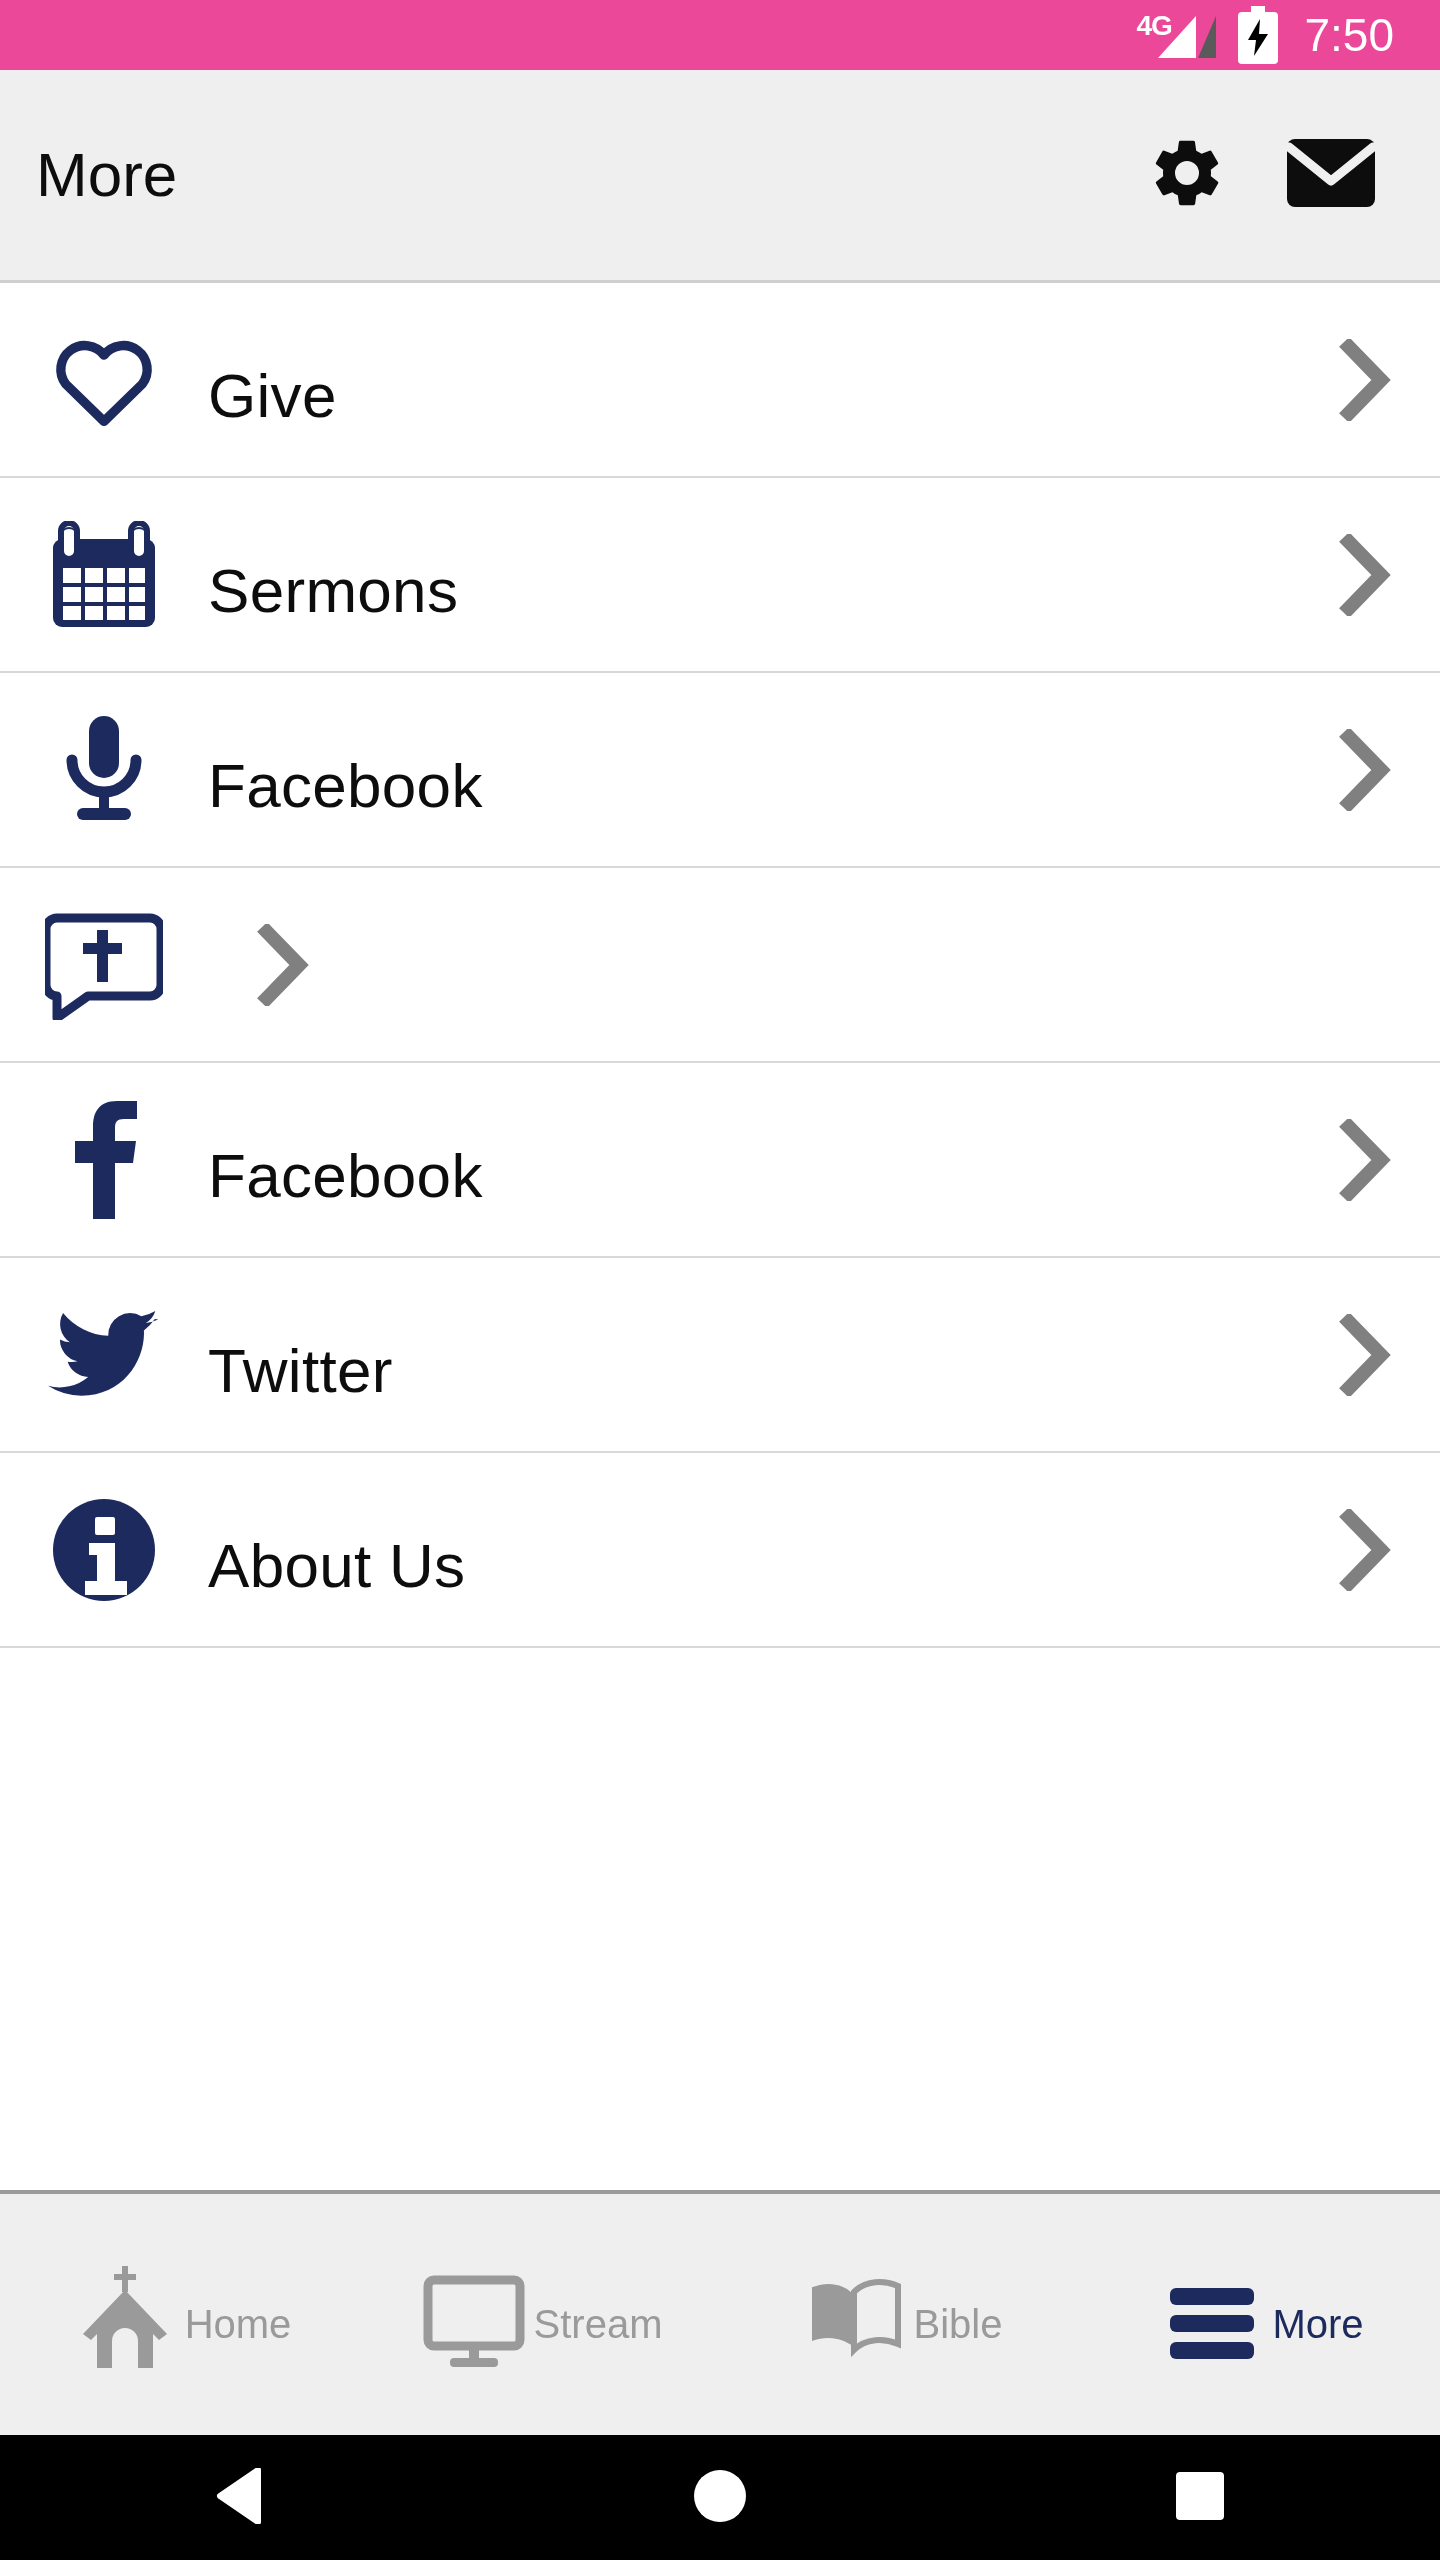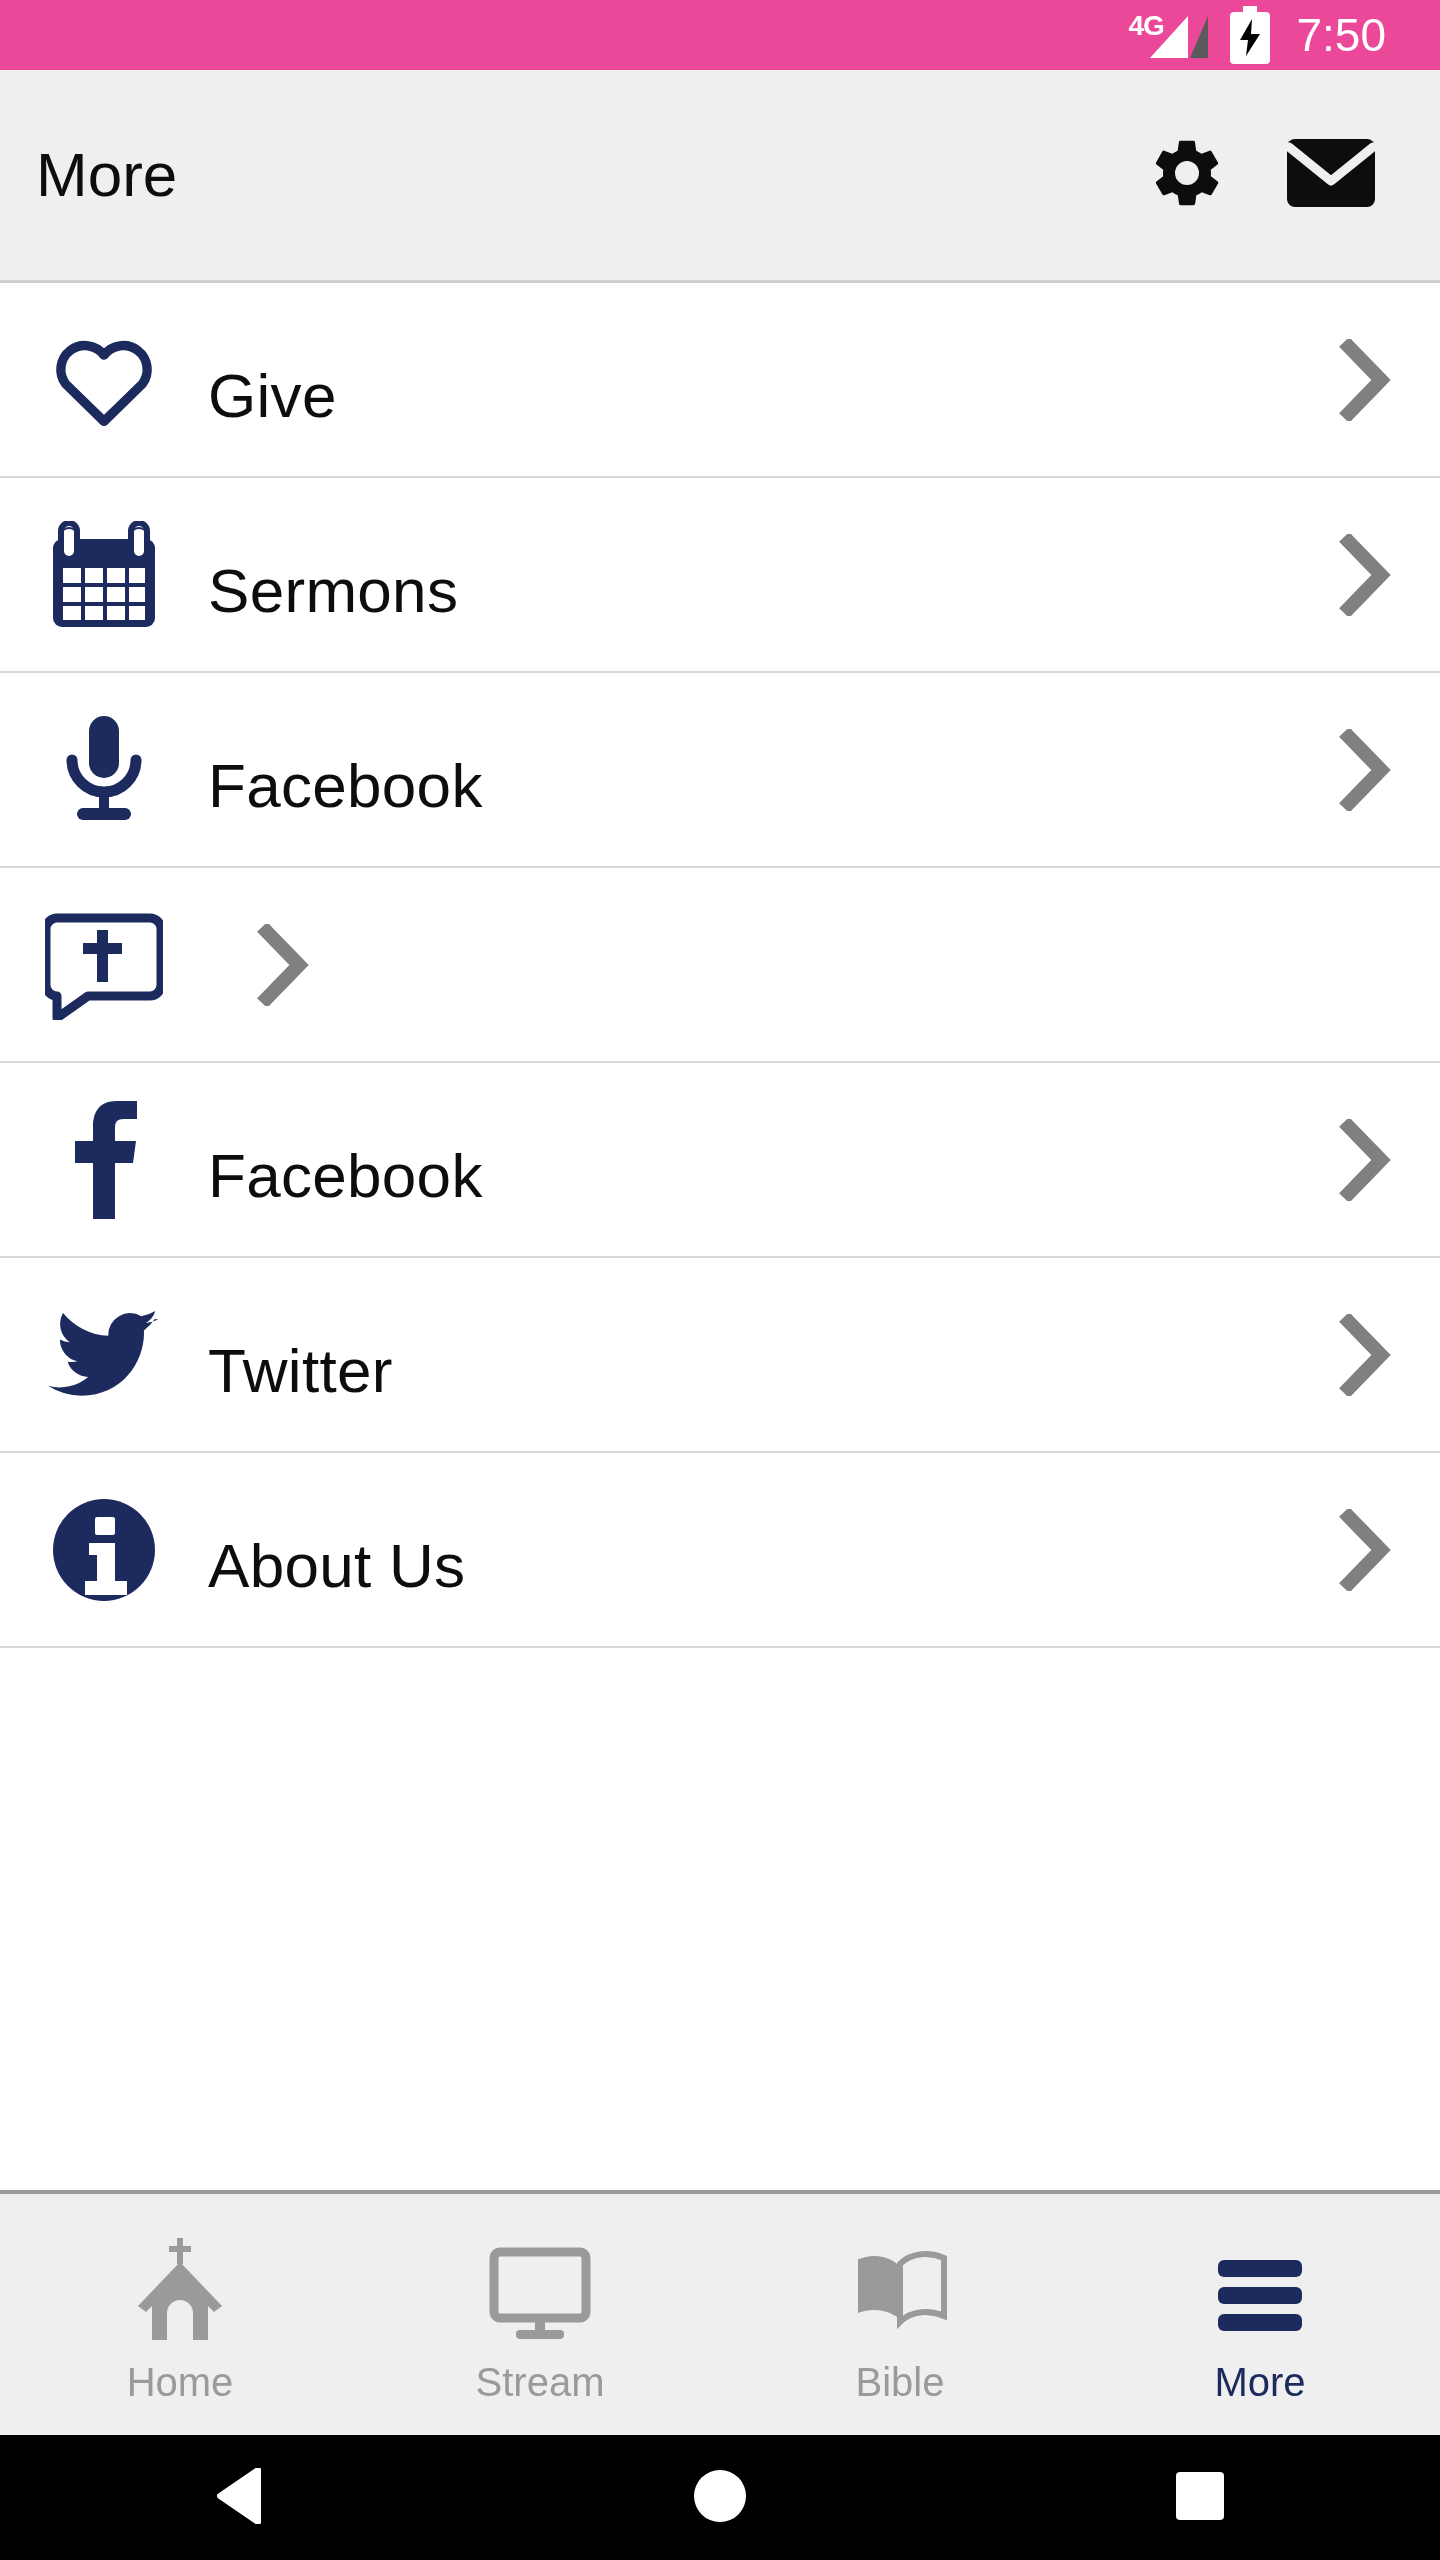--- a/index.html
+++ b/index.html
@@ -19,21 +19,21 @@
   }
   .sb-signal { position:relative; width:82px; height:50px; display:block; }
   .sb-4g {
     position:absolute; left:0; top:2px;
     font-size:28px; font-weight:bold; color:#fff; line-height:1;
     letter-spacing:-1px;
   }
   .sb-battery { display:block; width:44px; height:58px; }
   .sb-time {
     color:#fff; font-size:46px; line-height:1; letter-spacing:0px;
-    margin-left:6px; margin-right:18px;
+    margin-left:6px; margin-right:10px;
   }
 
   
   .appbar {
     position:absolute; top:70px; left:0; width:1440px; height:213px;
     background:#efefef; display:flex; align-items:center;
     border-bottom:3px solid #cfcfcf;
   }
   .appbar-title {
     margin-left:36px; font-size:62px; color:#0d0d0d;
@@ -63,21 +63,21 @@
     width:150px; min-width:150px; height:195px;
     display:flex; align-items:center; justify-content:center;
   }
 
   
   .tabbar {
     position:absolute; left:0; top:2190px; width:1440px; height:245px;
     background:#efefef; display:flex; border-top:4px solid #9a9a9a;
   }
   .tab {
-    flex:1; display:flex; flex-direction:column;
+    flex:1; display:flex; flex-direction:row;
     align-items:center; justify-content:center; gap:4px; padding-top:6px;
   }
   .tab-ico { height:112px; display:flex; align-items:flex-end; justify-content:center; }
   .tab-label { font-size:40px; line-height:1; color:#9a9a9a; margin-top:12px; }
   .tab.active .tab-label { color:#1d2a5e; }
 
   
   .navbar {
     position:absolute; left:0; top:2435px; width:1440px; height:125px;
     background:#000; display:flex; align-items:center;

